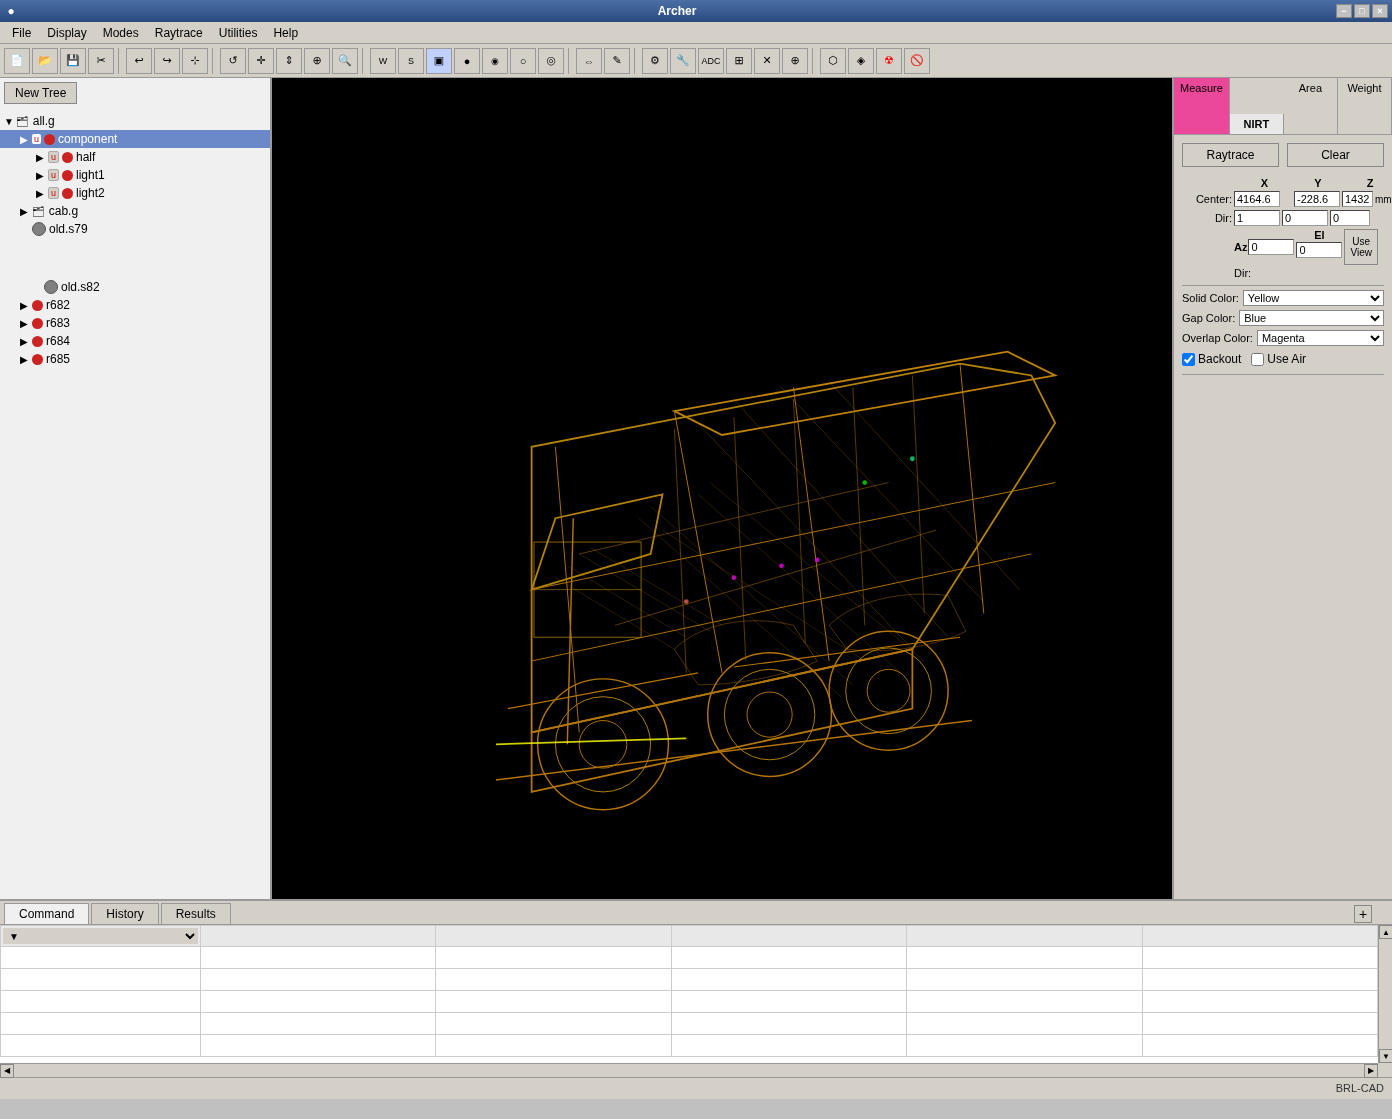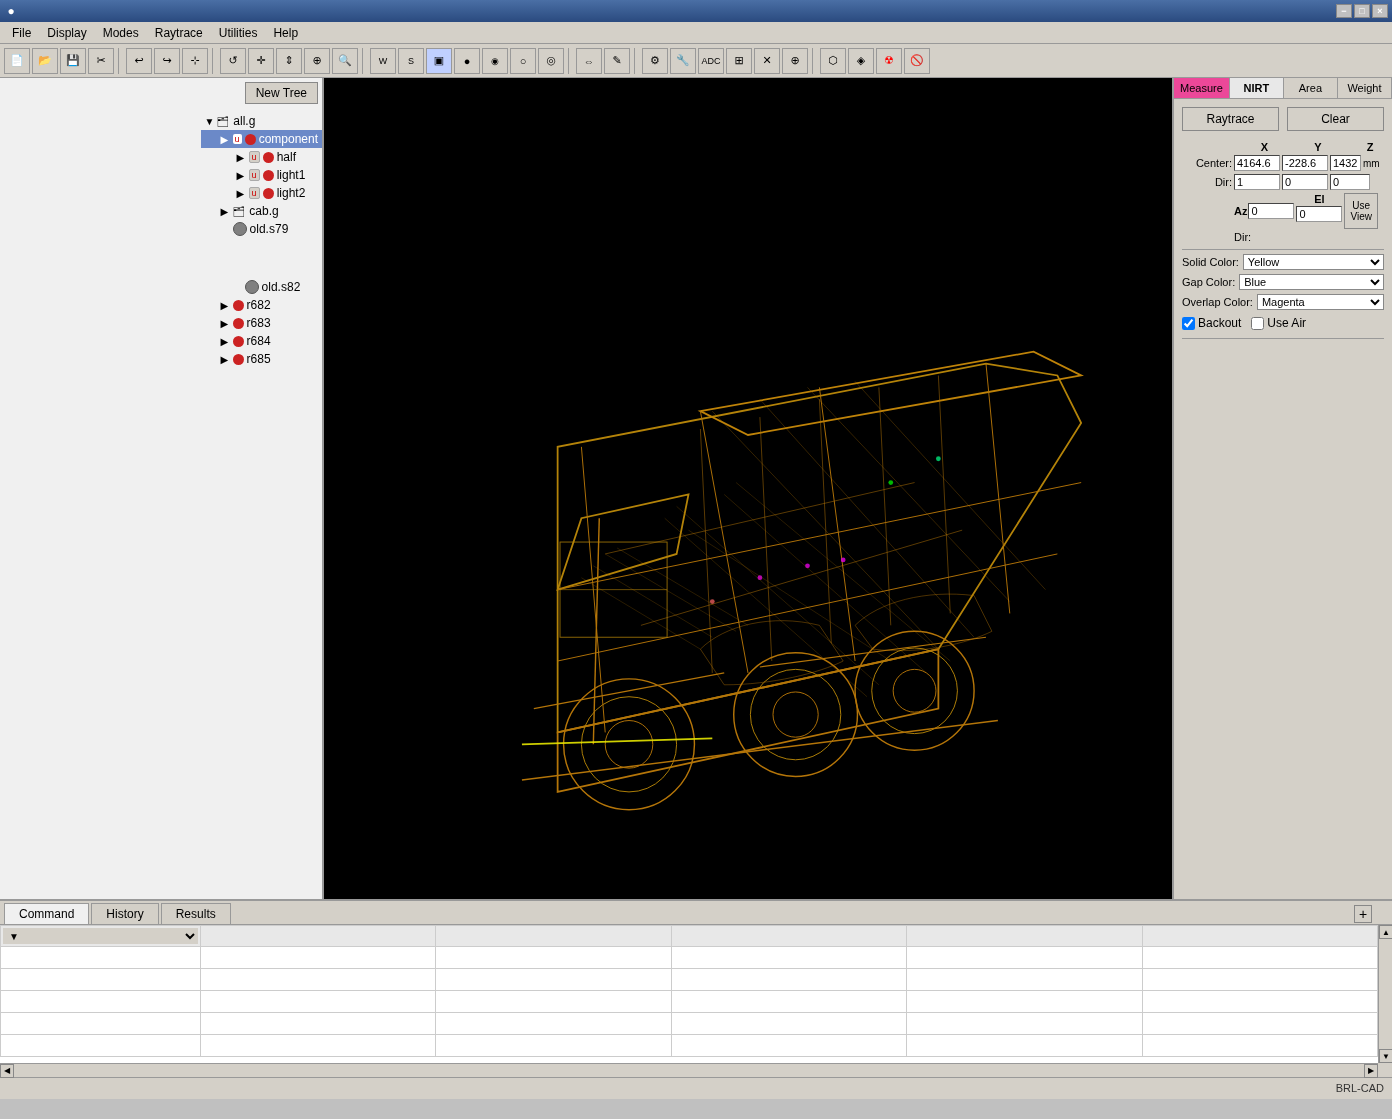--- a/index.html
+++ b/index.html
@@ -178,20 +178,21 @@
       padding: 0 2px;
       cursor: pointer;
       height: 16px;
     }
   </style>
 </head>
 <body>
 
 <div id="titlebar">
   <div style="width:14px;margin-left:4px;">●</div>
+  <div class="title">Archer</div>
   <div class="wincontrols">
     <div class="winbtn">−</div>
     <div class="winbtn">□</div>
     <div class="winbtn">×</div>
   </div>
 </div>
 
 <div id="menubar">
   <div class="menu-item">File</div>
   <div class="menu-item">Display</div>
@@ -241,21 +242,21 @@
   <div class="tb-btn" title="Axes">⊕</div>
   <div class="tb-sep"></div>
   <div class="tb-btn" title="FB">⬡</div>
   <div class="tb-btn" title="Overlay">◈</div>
   <div class="tb-btn" title="Radiation" style="color:red;">☢</div>
   <div class="tb-btn" title="Prohibit" style="color:red;">🚫</div>
 </div>
 
 <div id="main" style="display:flex; height:calc(1119px - 22px - 22px - 34px - 20px - 200px);">
 
-  <div id="treepanel" style="display:flex;flex-direction:column;width:324px;align-items:flex-end;">
+  <div id="treepanel" style="display:flex;flex-direction:column;width:272px;">
     <button class="newtree-btn" style="margin:4px;padding:3px 10px;background:#d4d0c8;border:1px solid #888;cursor:pointer;width:fit-content;">New Tree</button>
     <div id="tree-content" style="flex:1;overflow-y:auto;background:#f0f0f0;">
 
       <div class="tree-item" style="padding-left:4px;">
         <span class="expand">▼</span>
         <span style="margin-right:4px;font-size:10px;">🗂</span>
         <span class="tree-label">all.g</span>
       </div>
 
       <div class="tree-item selected" style="padding-left:20px;background:#6b89c8;color:white;">
@@ -414,42 +415,42 @@
         <line x1="450" y1="260" x2="460" y2="460" stroke="#c8820a" stroke-width="0.7" opacity="0.6"></line>
         <line x1="500" y1="250" x2="510" y2="450" stroke="#c8820a" stroke-width="0.7" opacity="0.6"></line>
       </g>
     </svg>
   </div>
 
   <div id="rightpanel" style="width:220px;background:#d4d0c8;border-left:2px solid #999;display:flex;flex-direction:column;">
 
     <div id="rp-tabs" style="display:flex;border-bottom:1px solid #999;">
       <div class="rp-tab" style="font-size:11px;padding:4px 6px;flex:1;text-align:center;border-right:1px solid #999;background:#ec4899;cursor:pointer;">Measure</div>
-      <div class="rp-tab active" style="font-size:11px;padding:4px 6px;flex:1;text-align:center;border-right:1px solid #999;background:#e8e8e8;cursor:pointer;font-weight:bold;">NIRT</div>
+      <div class="rp-tab active" style="font-size:11px;padding:4px 6px;flex:1;text-align:center;border-right:1px solid #999;background:#e8e8e8;cursor:pointer;font-weight:bold;margin-top:36px;">NIRT</div>
       <div class="rp-tab" style="font-size:11px;padding:4px 6px;flex:1;text-align:center;border-right:1px solid #999;background:#d4d0c8;cursor:pointer;">Area</div>
       <div class="rp-tab" style="font-size:11px;padding:4px 6px;flex:1;text-align:center;background:#d4d0c8;cursor:pointer;">Weight</div>
     </div>
 
     <div id="rp-content" style="padding:8px;flex:1;overflow:auto;">
 
       <div style="display:flex;gap:8px;margin-bottom:10px;">
         <button class="rp-btn" style="flex:1;padding:4px;background:#d4d0c8;border:1px solid #888;cursor:pointer;font-size:12px;">Raytrace</button>
         <button class="rp-btn" style="flex:1;padding:4px;background:#d4d0c8;border:1px solid #888;cursor:pointer;font-size:12px;">Clear</button>
       </div>
 
       <div style="display:grid;grid-template-columns:55px 52px 52px 52px 30px;align-items:center;margin-bottom:2px;padding-left:55px;">
         <span style="font-size:11px;font-weight:bold;text-align:center;">X</span>
         <span style="font-size:11px;font-weight:bold;text-align:center;">Y</span>
         <span style="font-size:11px;font-weight:bold;text-align:center;">Z</span>
       </div>
 
       <div style="display:flex;align-items:center;margin-bottom:3px;gap:2px;">
         <span style="font-size:11px;width:50px;text-align:right;flex-shrink:0;">Center:</span>
         <input type="text" style="width: 46px; border: 1px inset rgb(153, 153, 153); background: white; padding: 1px 2px; font-size: 11px;" value="4164.6">
-        <input type="text" style="width: 46px; border: 1px inset rgb(153, 153, 153); background: white; padding: 1px 2px; font-size: 11px;" value="-228.6">
+        <input type="text" style="width: 46px; border: 1px inset rgb(153, 153, 153); background: white; padding: 1px 2px; font-size: 11px; margin-left: 12px;" value="-228.6">
         <input type="text" style="width: 31px; border: 1px inset rgb(153, 153, 153); background: white; padding: 1px 2px; font-size: 11px;" value="1432">
         <span style="font-size:10px;">mm</span>
       </div>
 
       <div style="display:flex;align-items:center;margin-bottom:3px;gap:2px;">
         <span style="font-size:11px;width:50px;text-align:right;flex-shrink:0;">Dir:</span>
         <input type="text" style="width: 46px; border: 1px inset rgb(153, 153, 153); background: white; padding: 1px 2px; font-size: 11px;" value="1">
         <input type="text" style="width: 46px; border: 1px inset rgb(153, 153, 153); background: white; padding: 1px 2px; font-size: 11px;" value="0">
         <input type="text" style="width: 40px; border: 1px inset rgb(153, 153, 153); background: white; padding: 1px 2px; font-size: 11px;" value="0">
       </div>

